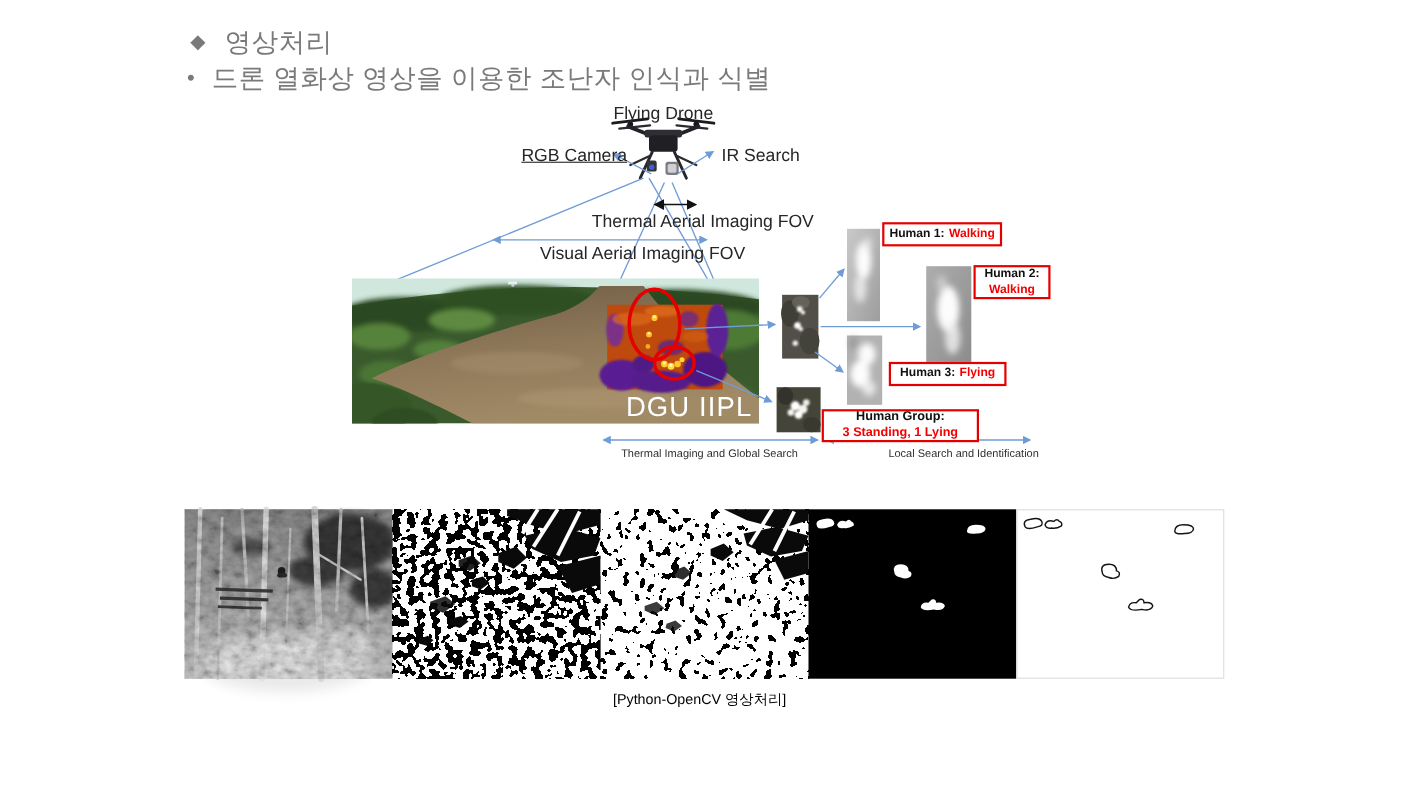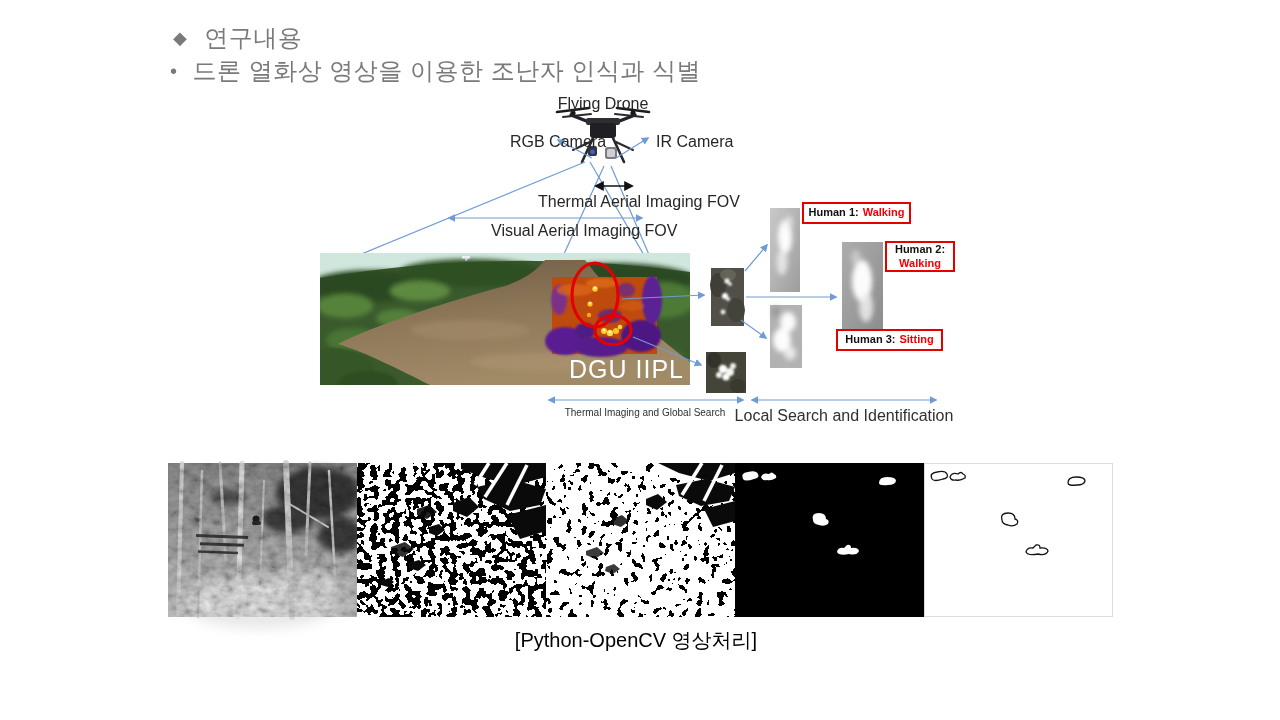--- a/index.html
+++ b/index.html
@@ -11,55 +11,55 @@
   .heading-row{position:absolute;left:173px;top:22px;display:flex;align-items:center;gap:17px;
     color:#7a7a7a;font-size:24px;letter-spacing:.5px;}
   .heading-row .marker{font-size:18px;line-height:1;}
   .bullet-row{position:absolute;left:170px;top:55px;display:flex;align-items:center;gap:15px;
     color:#7a7a7a;font-size:24px;letter-spacing:.5px;}
   .bullet-row .marker{font-size:20px;line-height:1;}
   
   .lbl{position:absolute;font-size:16px;color:#262626;white-space:nowrap;line-height:1.15;}
   .lbl.center{transform:translateX(-50%);}
   .lbl-flying{left:603px;top:95px;}
-  .lbl-rgb{left:510px;top:133px;}
+  .lbl-rgb{left:474px;top:133px;text-decoration:underline;}
   .lbl-ir{left:656px;top:133px;}
   .lbl-thermalfov{left:538px;top:193px;text-align:center;}
   .lbl-visualfov{left:491px;top:222px;}
   .lbl-global{left:645px;top:407px;color:#303030;font-size:10px;}
-  .lbl-local{left:844px;top:407px;color:#303030;font-size:16px;}
+  .lbl-local{left:876px;top:407px;color:#303030;font-size:10px;}
   
   .ann{position:absolute;border:2px solid #e50000;background:#ffffff;
     font-size:11px;font-weight:700;color:#111;line-height:1.2;
     display:flex;flex-direction:column;align-items:center;justify-content:center;
     padding:1px 4px;white-space:nowrap;}
   .ann .line{display:flex;gap:4px;}
   .ann .status{color:#f50000;}
   .ann-h1{left:802px;top:202px;width:97px;height:16px;}
   .ann-h2{left:885px;top:241px;width:58px;height:25px;}
-  .ann-h3{left:808px;top:329px;width:95px;height:16px;margin-left:28px;}
+  .ann-h3{left:808px;top:329px;width:95px;height:16px;}
   .ann-grp{left:747px;top:372px;width:131px;height:24px;font-size:11.5px;}
   
   #pipeline{position:absolute;left:168px;top:463px;display:flex;}
   #pipeline svg{display:block;}
   
   #caption{position:absolute;left:636px;top:627px;transform:translateX(-50%);
-    font-size:20px;color:#000;font-weight:500;white-space:nowrap;}
+    font-size:13px;color:#000;font-weight:500;white-space:nowrap;}
   svg{overflow:visible;}
   #diagram-svg{position:absolute;left:0;top:0;}
   .bl{stroke:#6f9bd6;stroke-width:1.2;fill:none;}
 </style>
 </head>
 <body>
 
 <div id="slide">
 
   <div class="heading-row">
     <span class="marker">◆</span>
-    <span>연구내용</span>
+    <span>영상처리</span>
   </div>
   <div class="bullet-row">
     <span class="marker">•</span>
     <span>드론 열화상 영상을 이용한 조난자 인식과 식별</span>
   </div>
 
   <svg id="diagram-svg" width="1280" height="720" viewBox="0 0 1280 720">
     <defs>
       <marker id="ab" viewBox="0 0 10 10" refX="8" refY="5" markerWidth="6.5" markerHeight="6.5" orient="auto-start-reverse">
         <path d="M0,0 L10,5 L0,10 z" fill="#6f9bd6"></path>
@@ -243,41 +243,45 @@
     <path class="bl" d="M745,271 L767,245" marker-end="url(#ab)"></path>
     <path class="bl" d="M746,297 L836,297" marker-end="url(#ab)"></path>
     <path class="bl" d="M741,320 L766,338" marker-end="url(#ab)"></path>
 
     <line class="bl" x1="549" y1="400" x2="743" y2="400" marker-start="url(#ab)" marker-end="url(#ab)"></line>
     <line class="bl" x1="752" y1="400" x2="936" y2="400" marker-start="url(#ab)" marker-end="url(#ab)"></line>
   </svg>
 
   <div class="lbl lbl-flying center">Flying Drone</div>
   <div class="lbl lbl-rgb">RGB Camera</div>
-  <div class="lbl lbl-ir">IR Camera</div>
+  <div class="lbl lbl-ir">IR Search</div>
   <div class="lbl lbl-thermalfov">Thermal Aerial Imaging FOV</div>
   <div class="lbl lbl-visualfov">Visual Aerial Imaging FOV</div>
   <div class="lbl lbl-global center">Thermal Imaging and Global Search</div>
   <div class="lbl lbl-local center">Local Search and Identification</div>
 
   <div class="ann ann-h1">
     <span class="line">
       <span>Human 1:</span>
       <span class="status">Walking</span>
     </span>
   </div>
   <div class="ann ann-h2">
     <span>Human 2:</span>
     <span class="status">Walking</span>
   </div>
   <div class="ann ann-h3">
     <span class="line">
       <span>Human 3:</span>
-      <span class="status">Sitting</span>
+      <span class="status">Flying</span>
     </span>
+  </div>
+  <div class="ann ann-grp">
+    <span>Human Group:</span>
+    <span class="status">3 Standing, 1 Lying</span>
   </div>
 
   <div id="pipeline">
 
     <svg width="189" height="154" viewBox="0 0 189 154">
       <defs>
         <linearGradient id="s1bg" x1="0" y1="0" x2="0" y2="1">
           <stop offset="0" stop-color="#8f8f8f"></stop>
             <stop offset=".55" stop-color="#adadad"></stop>
             <stop offset="1" stop-color="#cfcfcf"></stop>

